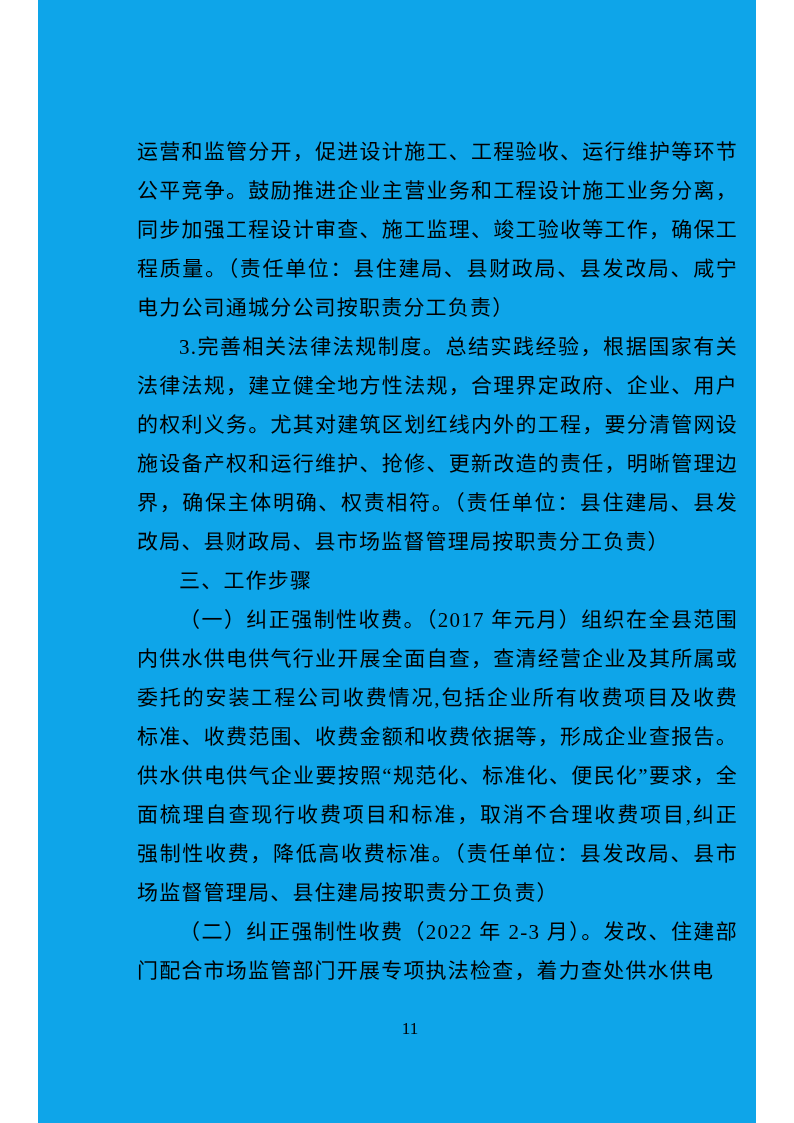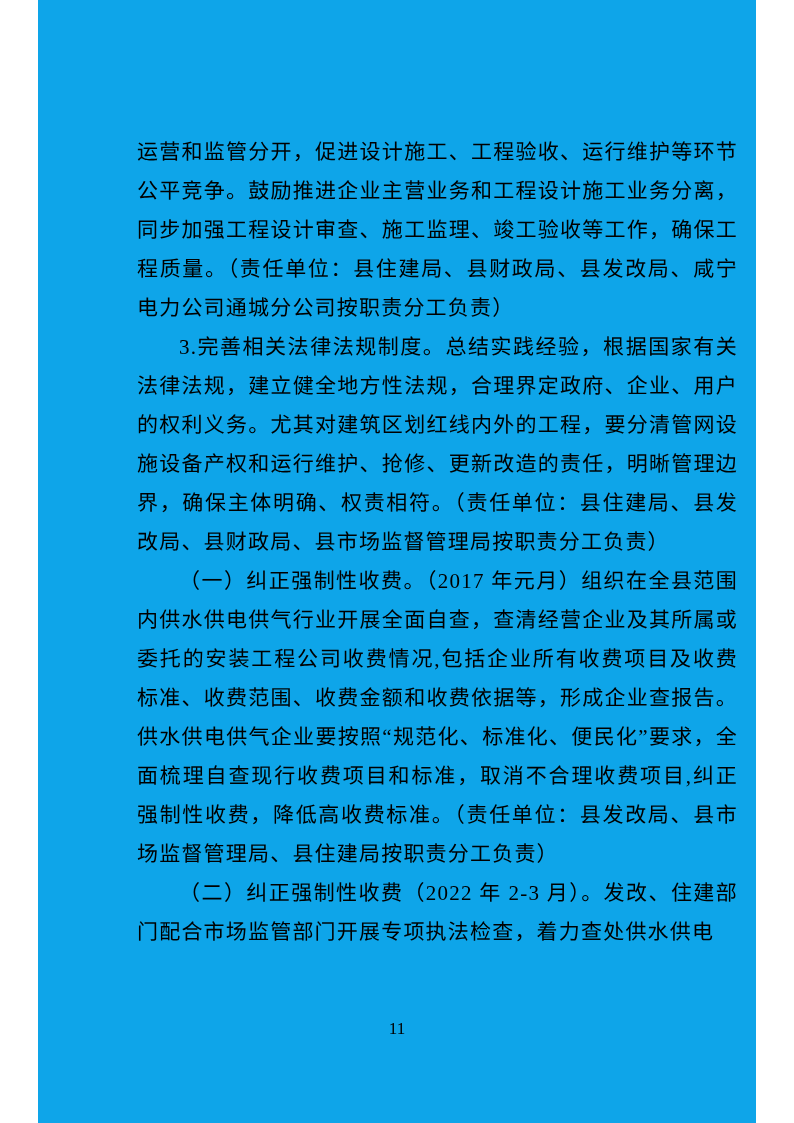--- a/index.html
+++ b/index.html
@@ -33,35 +33,36 @@
     word-break: break-all;
   }
   .content p.indent {
     text-indent: 2em;
   }
   .seg-bold {
     font-weight: normal;
   }
   .page-footer {
     position: absolute;
-    left: 0;
+    left: 13px;
     top: 1014px;
     width: 100%;
     text-align: center;
     font-size: 17px;
     line-height: 30px;
     font-family: "Liberation Serif", "DejaVu Serif", serif;
   }
 </style>
 </head>
 <body>
 
 <div class="page">
   <main class="content" id="doc-content">
       <p><span>运营和监管分开，促进设计施工、工程验收、运行维护等环节公平竞争。鼓励推进企业主营业务和工程设计施工业务分离，同步加强工程设计审查、施工监理、竣工验收等工作，确保工程质量。（责任单位：县住建局、县财政局、县发改局、咸宁电力公司通城分公司按职责分工负责）</span></p>
       <p class="indent"><span class="seg-bold">3.完善相关法律法规制度。</span><span>总结实践经验，根据国家有关法律法规，建立健全地方性法规，合理界定政府、企业、用户的权利义务。尤其对建筑区划红线内外的工程，要分清管网设施设备产权和运行维护、抢修、更新改造的责任，明晰管理边界，确保主体明确、权责相符。（责任单位：县住建局、县发改局、县财政局、县市场监督管理局按职责分工负责）</span></p>
+      <p class="indent"><span class="seg-bold">三、工作步骤</span></p>
       <p class="indent"><span class="seg-bold">（一）纠正强制性收费。</span><span>（2017 年元月）组织在全县范围内供水供电供气行业开展全面自查，查清经营企业及其所属或委托的安装工程公司收费情况,包括企业所有收费项目及收费标准、收费范围、收费金额和收费依据等，形成企业查报告。供水供电供气企业要按照“规范化、标准化、便民化”要求，全面梳理自查现行收费项目和标准，取消不合理收费项目,纠正强制性收费，降低高收费标准。（责任单位：县发改局、县市场监督管理局、县住建局按职责分工负责）</span></p>
       <p class="indent"><span class="seg-bold">（二）纠正强制性收费</span><span>（2022 年 2-3 月）。发改、住建部门配合市场监管部门开展专项执法检查，着力查处供水供电</span></p>
     </main>
   <div class="page-footer">
     <span>11</span>
   </div>
 </div>
 
 </body></html>

